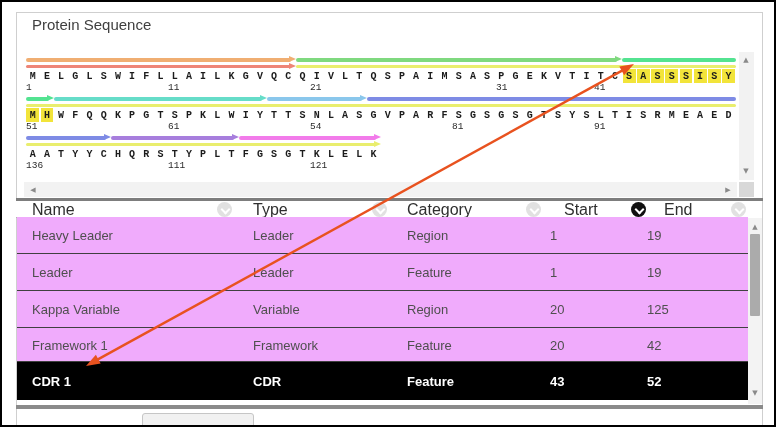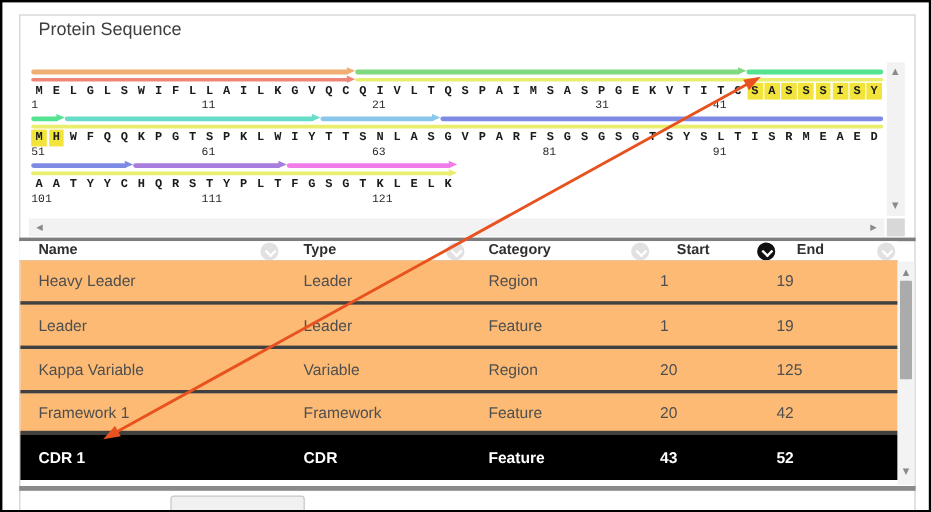--- a/index.html
+++ b/index.html
@@ -35,32 +35,32 @@
   .sb-corner { position:absolute; background:#d8d8d8; }
   .sb-arrow {
     position:absolute; color:#8a8a8a; font-size:7px; line-height:10px;
     width:14px; height:10px; text-align:center; font-family:"DejaVu Sans", sans-serif;
   }
   .sb-thumb { position:absolute; background:#ababab; border-radius:1px; }
   
   #tbl-topbar { position:absolute; left:14px; top:196px; width:747px; height:3px; background:#7d7d7d; }
   #tbl-header { position:absolute; left:14px; top:199px; width:732px; height:17px; background:#fff; }
   #tbl-header-border { position:absolute; left:14px; top:215px; width:732px; height:1px; background:#b5b5b5; }
-  .hdr-label { position:absolute; top:199px; font-size:12px; font-weight:bold; color:#2f2f2f; }
+  .hdr-label { position:absolute; top:199px; font-size:16px; font-weight:normal; color:#2f2f2f; }
   .chev-circle {
     position:absolute; top:200px; width:15px; height:15px; border-radius:50%;
     background:#e1e1e1;
   }
   .chev-circle.black { background:#101010; }
   .chev-circle::after {
     content:""; position:absolute; left:4.5px; top:3.5px; width:5px; height:5px;
     border-right:2px solid #fff; border-bottom:2px solid #fff; transform:rotate(45deg);
   }
   #table-layer { position:absolute; left:0; top:0; width:776px; height:427px; }
-  .trow { position:absolute; left:15px; width:731px; background:#fdba74; border-bottom:3px solid #404040; }
+  .trow { position:absolute; left:15px; width:731px; background:#f0abfc; border-bottom:1px solid #404040; }
   .trow.selected { border-bottom:none; }
   .tcell { position:absolute; font-size:13px; color:#4f4f4f; top:50%; transform:translateY(-50%); white-space:nowrap; }
   .trow.selected .tcell { color:#fff; font-weight:bold; }
   #tbl-bottombar { position:absolute; left:14px; top:403px; width:747px; height:4px; background:#8a8a8a; }
   #partial-button {
     position:absolute; left:140px; top:411px; width:112px; height:22px;
     background:#f1f1f1; border:1px solid #c6c6c6; border-radius:3px;
   }
   
   #arrow-overlay { position:absolute; left:0; top:0; pointer-events:none; }
@@ -154,21 +154,21 @@
       <div class="seq-letter" style="left: 179.8px; top: 107px; width: 14.2px;">P</div>
       <div class="seq-letter" style="left: 194px; top: 107px; width: 14.2px;">K</div>
       <div class="seq-letter" style="left: 208.2px; top: 107px; width: 14.2px;">L</div>
       <div class="seq-letter" style="left: 222.4px; top: 107px; width: 14.2px;">W</div>
       <div class="seq-letter" style="left: 236.6px; top: 107px; width: 14.2px;">I</div>
       <div class="seq-letter" style="left: 250.8px; top: 107px; width: 14.2px;">Y</div>
       <div class="seq-letter" style="left: 265px; top: 107px; width: 14.2px;">T</div>
       <div class="seq-letter" style="left: 279.2px; top: 107px; width: 14.2px;">T</div>
       <div class="seq-letter" style="left: 293.4px; top: 107px; width: 14.2px;">S</div>
       <div class="seq-letter" style="left: 307.6px; top: 107px; width: 14.2px;">N</div>
-      <div class="seq-tick" style="left: 308px; top: 119px;">63</div>
+      <div class="seq-tick" style="left: 308px; top: 119px;">54</div>
       <div class="seq-letter" style="left: 321.8px; top: 107px; width: 14.2px;">L</div>
       <div class="seq-letter" style="left: 336px; top: 107px; width: 14.2px;">A</div>
       <div class="seq-letter" style="left: 350.2px; top: 107px; width: 14.2px;">S</div>
       <div class="seq-letter" style="left: 364.4px; top: 107px; width: 14.2px;">G</div>
       <div class="seq-letter" style="left: 378.6px; top: 107px; width: 14.2px;">V</div>
       <div class="seq-letter" style="left: 392.8px; top: 107px; width: 14.2px;">P</div>
       <div class="seq-letter" style="left: 407px; top: 107px; width: 14.2px;">A</div>
       <div class="seq-letter" style="left: 421.2px; top: 107px; width: 14.2px;">R</div>
       <div class="seq-letter" style="left: 435.4px; top: 107px; width: 14.2px;">F</div>
       <div class="seq-letter" style="left: 449.6px; top: 107px; width: 14.2px;">S</div>
@@ -187,21 +187,21 @@
       <div class="seq-letter" style="left: 605.8px; top: 107px; width: 14.2px;">T</div>
       <div class="seq-letter" style="left: 620px; top: 107px; width: 14.2px;">I</div>
       <div class="seq-letter" style="left: 634.2px; top: 107px; width: 14.2px;">S</div>
       <div class="seq-letter" style="left: 648.4px; top: 107px; width: 14.2px;">R</div>
       <div class="seq-letter" style="left: 662.6px; top: 107px; width: 14.2px;">M</div>
       <div class="seq-letter" style="left: 676.8px; top: 107px; width: 14.2px;">E</div>
       <div class="seq-letter" style="left: 691px; top: 107px; width: 14.2px;">A</div>
       <div class="seq-letter" style="left: 705.2px; top: 107px; width: 14.2px;">E</div>
       <div class="seq-letter" style="left: 719.4px; top: 107px; width: 14.2px;">D</div>
       <div class="seq-letter" style="left: 23.6px; top: 146px; width: 14.2px;">A</div>
-      <div class="seq-tick" style="left: 24px; top: 158px;">101</div>
+      <div class="seq-tick" style="left: 24px; top: 158px;">136</div>
       <div class="seq-letter" style="left: 37.8px; top: 146px; width: 14.2px;">A</div>
       <div class="seq-letter" style="left: 52px; top: 146px; width: 14.2px;">T</div>
       <div class="seq-letter" style="left: 66.2px; top: 146px; width: 14.2px;">Y</div>
       <div class="seq-letter" style="left: 80.4px; top: 146px; width: 14.2px;">Y</div>
       <div class="seq-letter" style="left: 94.6px; top: 146px; width: 14.2px;">C</div>
       <div class="seq-letter" style="left: 108.8px; top: 146px; width: 14.2px;">H</div>
       <div class="seq-letter" style="left: 123px; top: 146px; width: 14.2px;">Q</div>
       <div class="seq-letter" style="left: 137.2px; top: 146px; width: 14.2px;">R</div>
       <div class="seq-letter" style="left: 151.4px; top: 146px; width: 14.2px;">S</div>
       <div class="seq-letter" style="left: 165.6px; top: 146px; width: 14.2px;">T</div>

